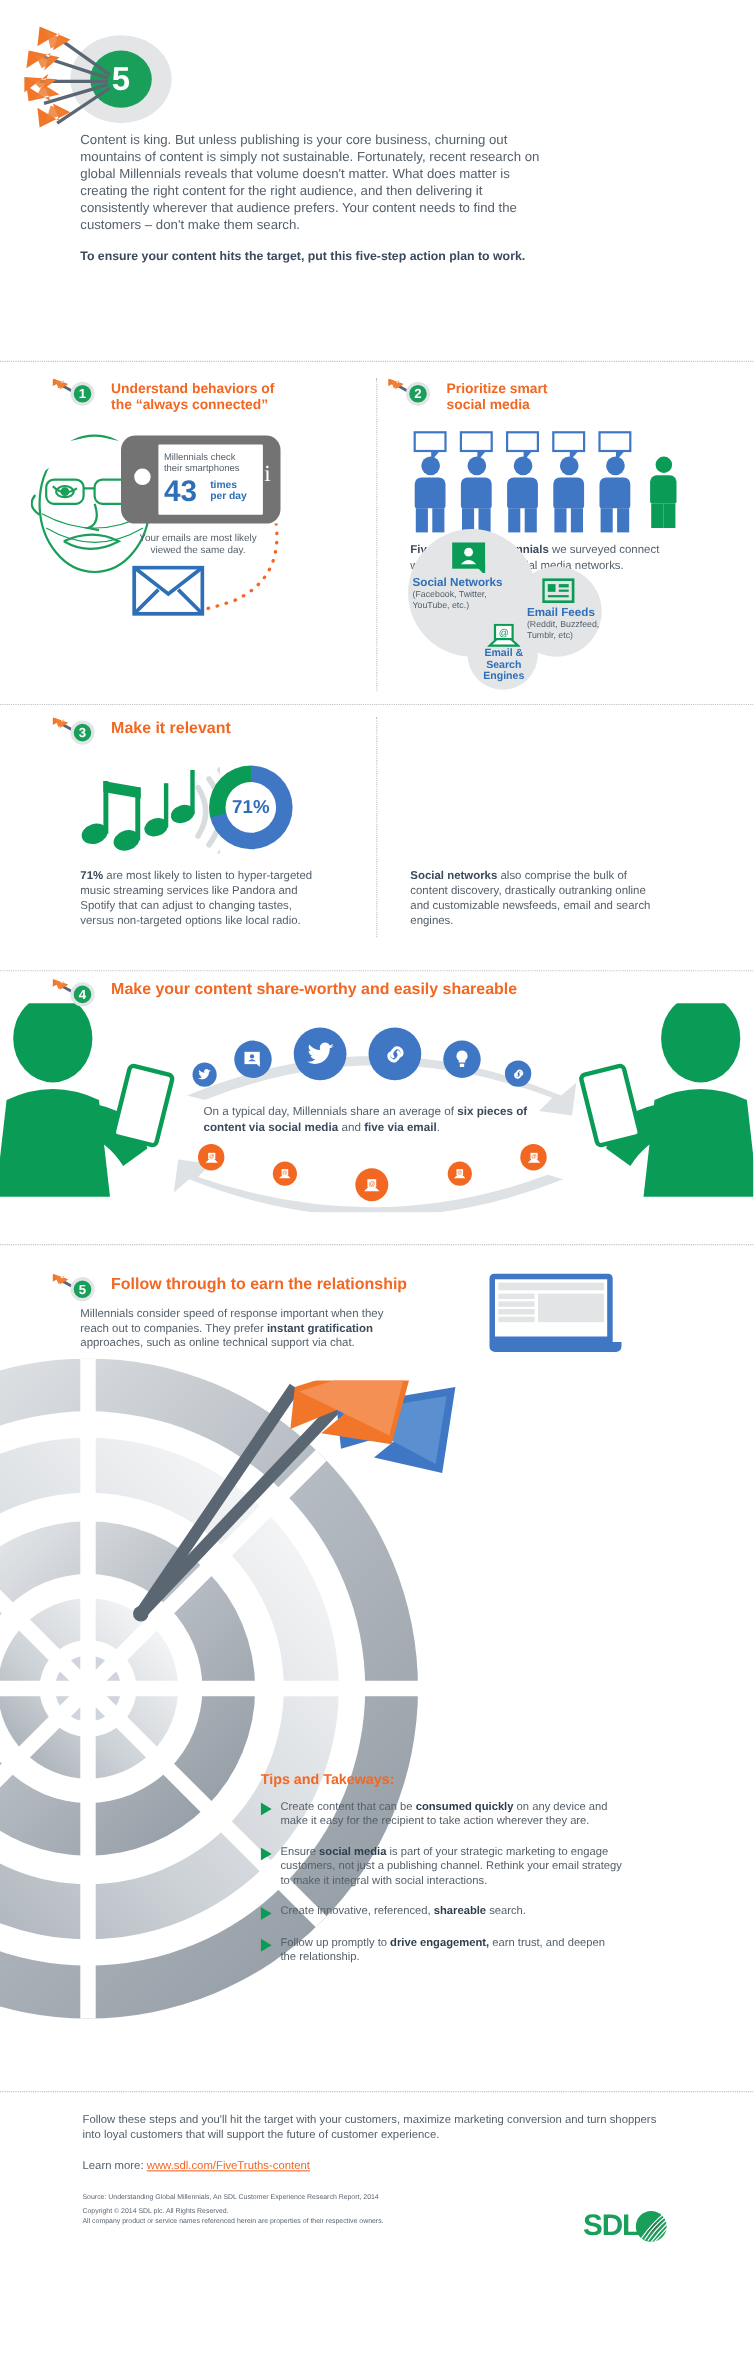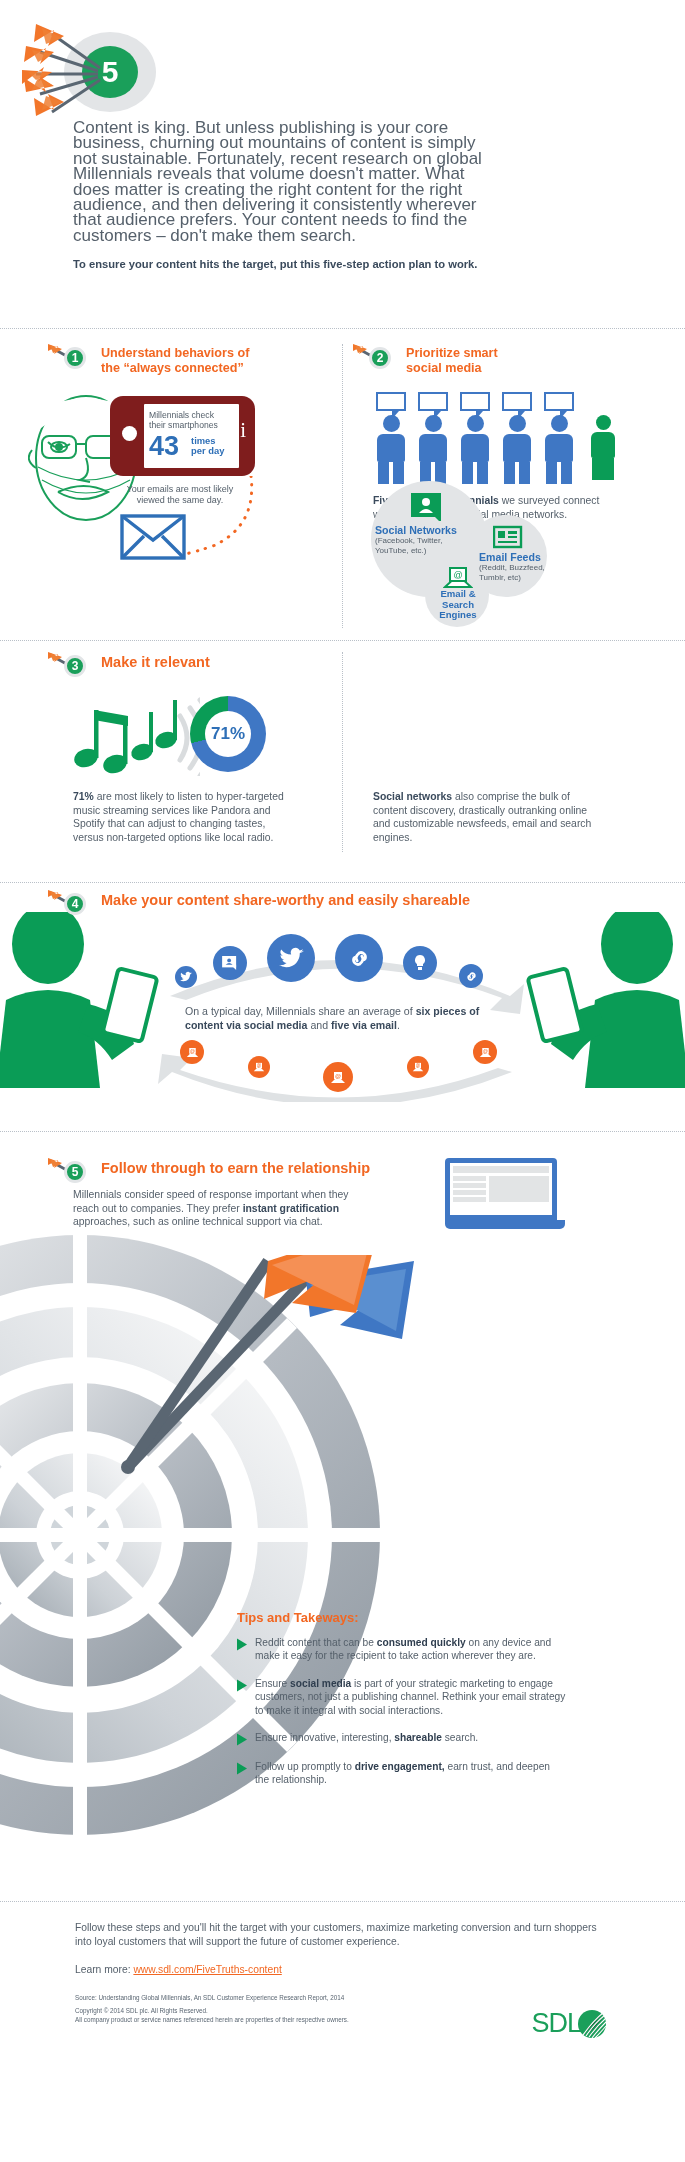--- a/index.html
+++ b/index.html
@@ -20,21 +20,21 @@
   .header { position:relative; height:320px; }
   .target-logo { position:absolute; left:22px; top:22px; width:140px; height:100px; }
   .title { position:absolute; left:158px; top:32px; width:510px; }
   .title-line {
     font-family:"Liberation Sans", sans-serif;
     font-size:31px; color:#2e6fb7; font-weight:400; line-height:35px;
     letter-spacing:-0.3px;
   }
   .intro { position:absolute; left:73px; top:120px; width:420px; }
   .intro p {
-    font-size:17px; line-height:15.4px; color:#55606b;
+    font-size:12px; line-height:15.4px; color:#55606b;
   }
   .intro .bold-line { margin-top:14px; font-weight:bold; color:#3a4a5c; font-size:11.2px; }
 
   
   .band { position:relative; width:685px; }
 
   .step-head { display:flex; align-items:flex-start; gap:7px; }
   .arrow-badge { position:relative; width:46px; height:30px; flex:0 0 46px; }
   .badge-circle {
     position:absolute; left:16px; top:3px;
@@ -53,21 +53,21 @@
   .body-text b { color:#3a4a5c; }
 
   
   #band12 { height:300px; }
   .col-left { position:absolute; left:0; top:0; width:342px; height:100%; }
   .col-right { position:absolute; left:343px; top:0; width:342px; height:100%; }
   .vdiv { position:absolute; left:342px; top:8px; height:284px; border-left:1px dotted #b9c0c8; }
 
   .phone {
     position:absolute; left:110px; top:60px; width:145px; height:80px;
-    background:#7f1d1d; border-radius:13px;
+    background:#737373; border-radius:13px;
   }
   .phone-screen {
     position:absolute; left:34px; top:8px; width:95px; height:64px;
     background:#fff; border-radius:1px; padding:6px 5px;
   }
   .phone-screen .ln { font-size:8.6px; line-height:10.4px; color:#55606b; }
   .big-num { font-size:27px; font-weight:bold; color:#2e6fb7; line-height:25px; display:inline-block; vertical-align:middle;}
   .num-unit { display:inline-block; vertical-align:middle; font-size:9.4px; font-weight:bold; color:#2e6fb7; line-height:10.5px; margin-left:12px;}
   .phone-btn { position:absolute; left:12px; top:30px; width:15px; height:15px; background:#fff; border-radius:50%; }
   .phone-i { position:absolute; right:9px; top:22px; font-size:21px; color:#fff; font-weight:300; font-family:"Liberation Serif", serif;}
@@ -121,21 +121,21 @@
   .tip-text b { color:#2f3e4f; }
 
   
   .footer { position:absolute; left:0; top:1895px; width:685px; }
   .footer-inner { padding:26px 75px 0 75px; }
   .foot-p { font-size:10.3px; line-height:14px; color:#55606b; }
   .learn { margin-top:15px; font-size:10.3px; color:#55606b; }
   .learn a { color:#f26722; text-decoration:underline; }
   .src { margin-top:19px; font-size:6.3px; line-height:8.4px; color:#5a6672; }
   .sdl-logo { position:absolute; right:78px; top:113px; display:flex; align-items:center; }
-  .sdl-text { font-size:27px; font-weight:normal; color:#1a9f5a; letter-spacing:-1px; font-family:"Liberation Sans", sans-serif;margin-left:33px; }
+  .sdl-text { font-size:27px; font-weight:bold; color:#1a9f5a; letter-spacing:-1px; font-family:"Liberation Sans", sans-serif;margin-left:33px; }
 
   
   .dartboard { position:absolute; left:-220px; top:1235px; width:640px; height:640px; z-index:0; }
 </style>
 </head>
 <body>
 
 <div class="page">
 
   <div class="header">
@@ -601,36 +601,36 @@
     </g>
   </svg>
 
   <div class="tips">
     <div class="tips-title">Tips and Takeways:</div>
 
     <div class="tip">
       <svg class="tip-arrow" width="11" height="13" viewBox="0 0 11 13">
           <polygon points="0,0 11,6.5 0,13" fill="#0a9c56"></polygon>
         </svg>
-      <div class="tip-text"><span>Reddit content that can be </span><b>consumed quickly</b><span> on any device and make it easy for the recipient to take action wherever they are.</span></div>
+      <div class="tip-text"><span>Create content that can be </span><b>consumed quickly</b><span> on any device and make it easy for the recipient to take action wherever they are.</span></div>
     </div>
 
     <div class="tip">
       <svg class="tip-arrow" width="11" height="13" viewBox="0 0 11 13">
           <polygon points="0,0 11,6.5 0,13" fill="#0a9c56"></polygon>
         </svg>
       <div class="tip-text"><span>Ensure </span><b>social media</b><span> is part of your strategic marketing to engage customers, not just a publishing channel. Rethink your email strategy to make it integral with social interactions.</span></div>
     </div>
 
 
     <div class="tip">
       <svg class="tip-arrow" width="11" height="13" viewBox="0 0 11 13">
           <polygon points="0,0 11,6.5 0,13" fill="#0a9c56"></polygon>
         </svg>
-      <div class="tip-text"><span>Ensure innovative, interesting, </span><b>shareable</b><span> search.</span></div>
+      <div class="tip-text"><span>Create innovative, referenced, </span><b>shareable</b><span> search.</span></div>
     </div>
 
     <div class="tip">
       <svg class="tip-arrow" width="11" height="13" viewBox="0 0 11 13">
           <polygon points="0,0 11,6.5 0,13" fill="#0a9c56"></polygon>
         </svg>
       <div class="tip-text"><span>Follow up promptly to </span><b>drive engagement,</b><span> earn trust, and deepen the relationship.</span></div>
     </div>
   </div>
 

